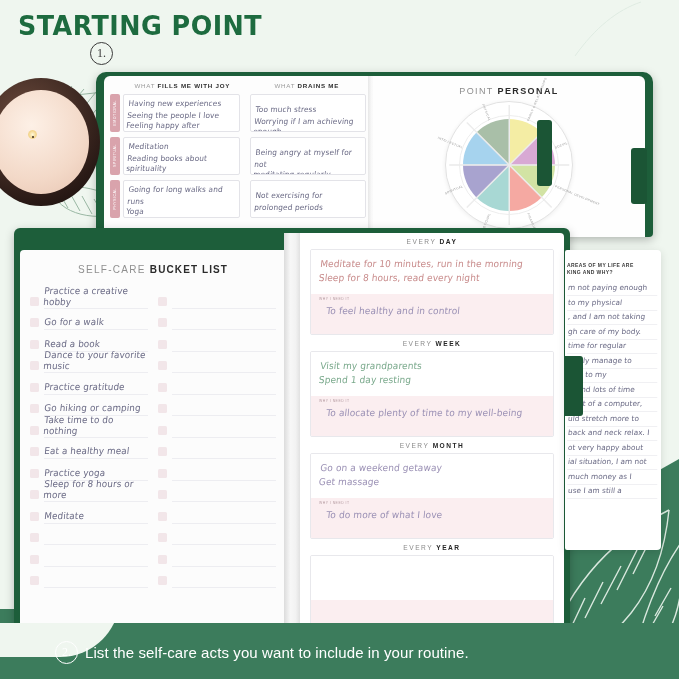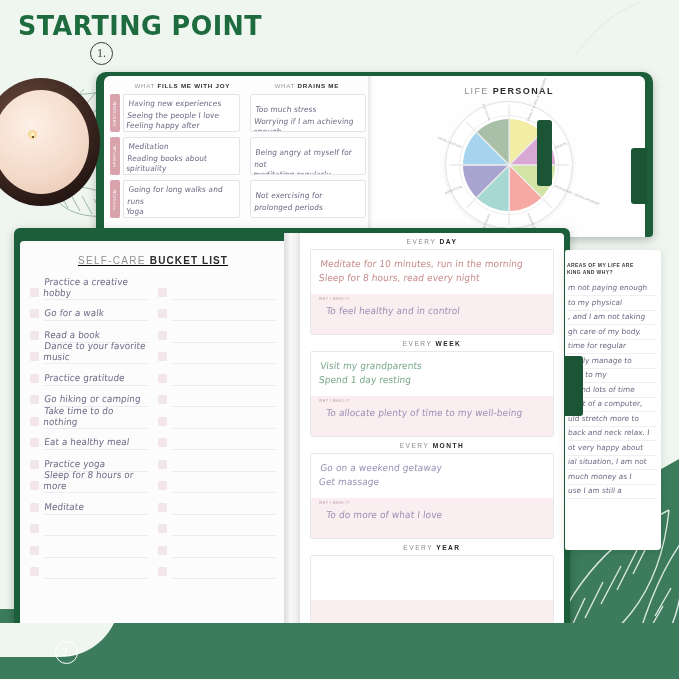--- a/index.html
+++ b/index.html
@@ -116,21 +116,21 @@
     transform-origin:center;
   }
   .wlabel{
     position:absolute; left:50%; top:50%; font-size:3.1px; color:#9a9a9a;
     letter-spacing:.35px; white-space:nowrap; transform-origin:0 50%;
   }
 
   
   #bottom-book{ left:14px; top:228px; width:556px; height:414px; }
   #bottom-book .book-cover{ background:#1d5e3a; border-radius:6px; }
-  #bb-left{ left:6px; top:13px; width:266px; height:404px; background:#fcfcfc; border-radius:4px 0 0 4px;text-decoration:underline; }
+  #bb-left{ left:6px; top:22px; width:266px; height:404px; background:#fcfcfc; border-radius:4px 0 0 4px; }
   #bb-right{ left:286px; top:5px; width:264px; height:404px; background:#fff; border-radius:0 4px 4px 0; }
   .spine-bottom{
     position:absolute; left:270px; top:5px; width:18px; height:404px;
     background:linear-gradient(90deg,#dcdcdc,#f7f7f7 35%,#f2f2f2 65%,#d9d9d9);
   }
   .elastic-bottom{
     position:absolute; left:537px; top:120px; width:15px; height:66px;
     background:#1b5535; border-radius:3px; z-index:6;
   }
 
@@ -299,21 +299,21 @@
               <div class="hw" style="white-space: pre-line;">Not exercising for prolonged periods</div>
             </div>
           </div>
         </div>
     </div>
 
     <div class="spine-top"></div>
 
     <div class="page" id="tb-right">
       <div class="lb-title">
-        <span>LIFE </span><b>PERSONAL</b>
+        <span>POINT </span><b>PERSONAL</b>
       </div>
       <div class="wheel-wrap">
         <div class="wheel-outer"></div>
         <div class="wheel-ring-line"></div>
         <div class="wheel-pie" id="wheel-pie">
             <div style="position: absolute; inset: 0px; background: rgb(244, 237, 164); clip-path: polygon(50% 50%, 50% -5%, 71.0476% -0.813374%, 88.8909% 11.1091%);"></div>
             <div style="position: absolute; inset: 0px; background: rgb(216, 169, 212); clip-path: polygon(50% 50%, 88.8909% 11.1091%, 100.813% 28.9524%, 105% 50%);"></div>
             <div style="position: absolute; inset: 0px; background: rgb(210, 227, 164); clip-path: polygon(50% 50%, 105% 50%, 100.813% 71.0476%, 88.8909% 88.8909%);"></div>
             <div style="position: absolute; inset: 0px; background: rgb(245, 169, 162); clip-path: polygon(50% 50%, 88.8909% 88.8909%, 71.0476% 100.813%, 50% 105%);"></div>
             <div style="position: absolute; inset: 0px; background: rgb(168, 216, 212); clip-path: polygon(50% 50%, 50% 105%, 28.9524% 100.813%, 11.1091% 88.8909%);"></div>
@@ -605,15 +605,16 @@
 
   <div id="candle">
     <div class="candle-rim"></div>
     <div class="candle-wax"></div>
     <div class="candle-wick"></div>
   </div>
 
   <div class="footer-band"></div>
   <div class="step step-bottom">
     <div class="step-num">2.</div>
+    <div class="step-text">List the self-care acts you want to include in your routine.</div>
   </div>
 
 </div>
 
 </body></html>

